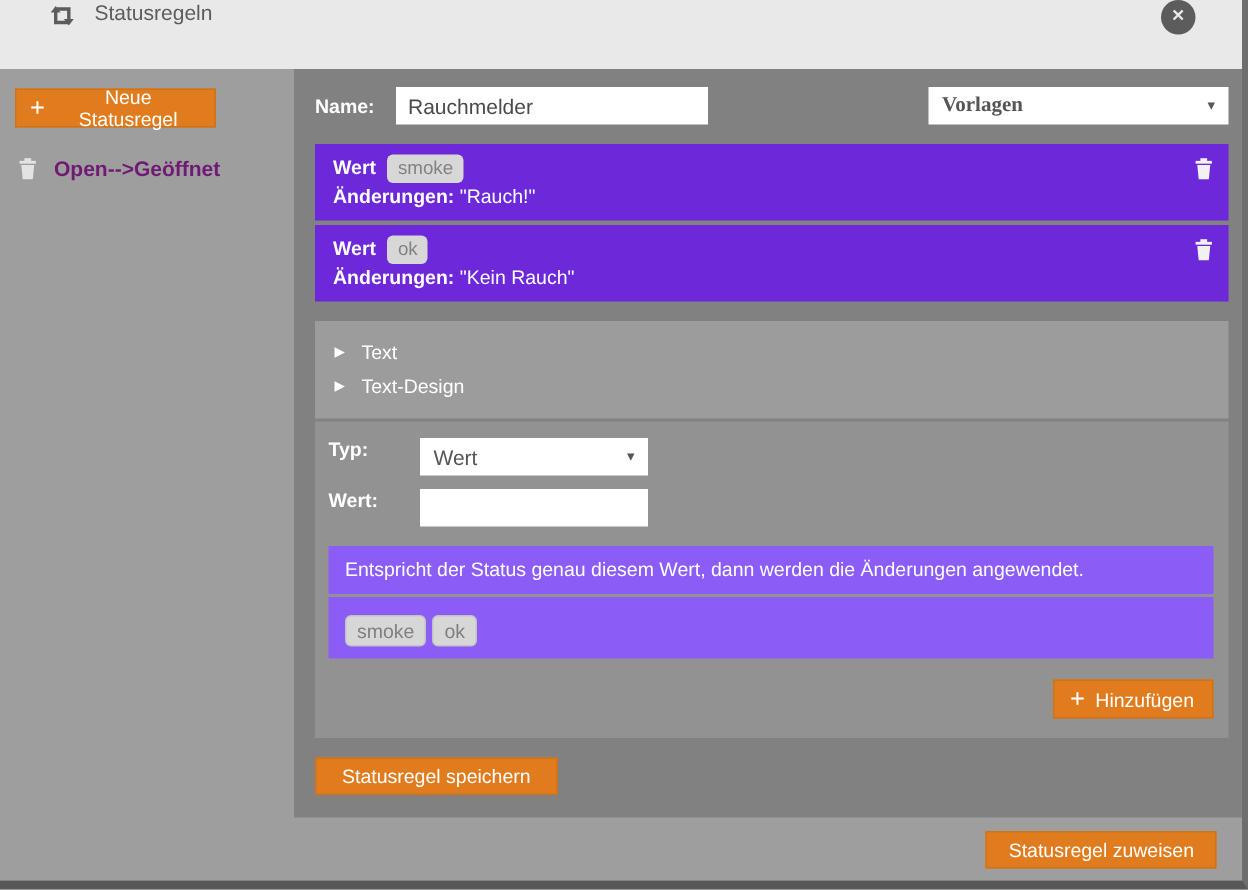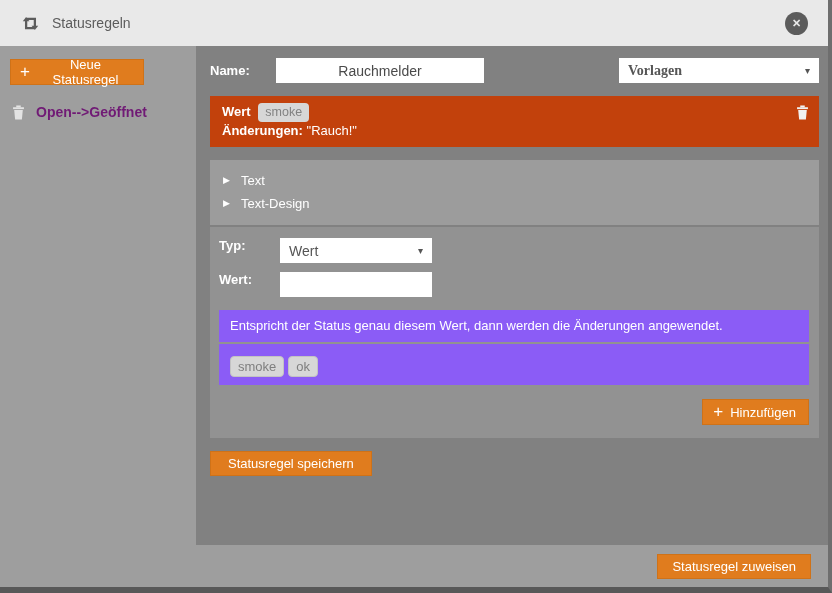--- a/index.html
+++ b/index.html
@@ -5,22 +5,22 @@
   * { box-sizing: border-box; margin: 0; padding: 0; }
   html,body { background:#c9c9c9; font-family:"Liberation Sans", sans-serif; }
   .window{
     width:832px; height:593px; position:relative; overflow:hidden;
     background:#9e9e9e;
     border-right:4px solid #6e6e6e;
     border-bottom:6px solid #585858;
   }
   
   .titlebar{
-    height:46px; background:#e9e9e9; display:flex; align-items:center;
-    padding:0 20px;
+    height:46px; background:#e9e9e9; display:flex; align-items:flex-start;
+    padding:0 31px;
   }
   .loop-icon{ width:21px; height:21px; display:block; }
   .title{ margin-left:11px; font-size:14px; color:#5c5c5c; }
   .close-btn{
     margin-left:auto; width:23px; height:23px; border-radius:50%;
     background:#5c5c5c; color:#e9e9e9; border:none; cursor:pointer;
     font-size:11px; font-weight:bold; line-height:23px; text-align:center;
     display:flex; align-items:center; justify-content:center;
     font-family:"Liberation Sans", sans-serif;
   }
@@ -36,42 +36,42 @@
   .plus{ font-size:17px; font-weight:400; margin-right:7px; line-height:1; position:relative; top:-1px; }
   .sidebar-item{ margin-top:19px; display:flex; align-items:center; gap:10px; cursor:pointer; padding-left:1px; }
   .sidebar-item .label{ font-size:14px; font-weight:bold; color:#701a75; }
   .trash{ width:15px; height:15px; display:block; }
   .trash * { fill:#f1f1f1; }
   .trash.dim *{ fill:#e3e3e3; }
 
   .main{ flex:1; background:#818181; padding:12px 9px 0 14px; }
 
   
-  .name-row{ display:flex; align-items:center;gap:12px; }
+  .name-row{ display:flex; align-items:center; }
   .flabel{ font-size:13px; font-weight:bold; color:#fff; }
   .name-row .flabel{ width:54px; }
   .text-input{
     height:25px; border:none; outline:none; background:#fff;
     font-family:"Liberation Sans", sans-serif; font-size:14px; color:#4a4a4a;
     padding:0 8px;
   }
-  .name-input{ width:208px;text-align:center; }
+  .name-input{ width:208px; }
   .select{
     height:25px; background:#fff; display:flex; align-items:center;
     padding:0 9px; cursor:pointer; color:#555;
   }
   .select .sel-text{ font-size:14px; }
   .select .caret{ margin-left:auto; font-size:10px; color:#555; line-height:1; }
   .templates-select{ margin-left:auto; width:200px;font-family:Liberation Serif, serif; }
   .templates-select .sel-text{ font-weight:bold; font-size:14px; }
 
   
   .rules{ margin-top:13px; }
   .rule-row{
-    background:#c2410c; padding:7px 10px 8px 12px; margin-bottom:3px;
+    background:#6d28d9; padding:7px 10px 8px 12px; margin-bottom:3px;
     position:relative; color:#fff; font-size:13px;
   }
   .rule-line{ line-height:17px; }
   .bold{ font-weight:bold; }
   .badge{
     display:inline-block; background:#d7d7d7; color:#828282; border-radius:4px;
     padding:1px 7px; font-size:12.5px; margin-left:4px;
   }
   .row-trash{
     position:absolute; right:9px; top:9px; background:none; border:none;
@@ -165,20 +165,37 @@
           </div>
           <button class="row-trash">
             <svg class="trash" viewBox="0 0 16 16">
               <rect x="5.6" y="0.5" width="4.8" height="2"></rect>
               <rect x="2.2" y="2.4" width="11.6" height="2"></rect>
               <path d="M3.4 5.4 h9.2 l-1 10.1 h-7.2 z"></path>
             </svg>
           </button>
         </div>
 
+        <div class="rule-row">
+          <div class="rule-line">
+            <span class="bold">Wert</span>
+            <span class="badge">ok</span>
+          </div>
+          <div class="rule-line">
+            <span class="bold">Änderungen:</span>
+            <span>"Kein Rauch"</span>
+          </div>
+          <button class="row-trash">
+            <svg class="trash" viewBox="0 0 16 16">
+              <rect x="5.6" y="0.5" width="4.8" height="2"></rect>
+              <rect x="2.2" y="2.4" width="11.6" height="2"></rect>
+              <path d="M3.4 5.4 h9.2 l-1 10.1 h-7.2 z"></path>
+            </svg>
+          </button>
+        </div>
 
       </div>
 
       
       <div class="text-panel">
         <div class="section-row">
           <span class="tri">▶</span>
           <span class="label">Text</span>
         </div>
         <div class="section-row">

